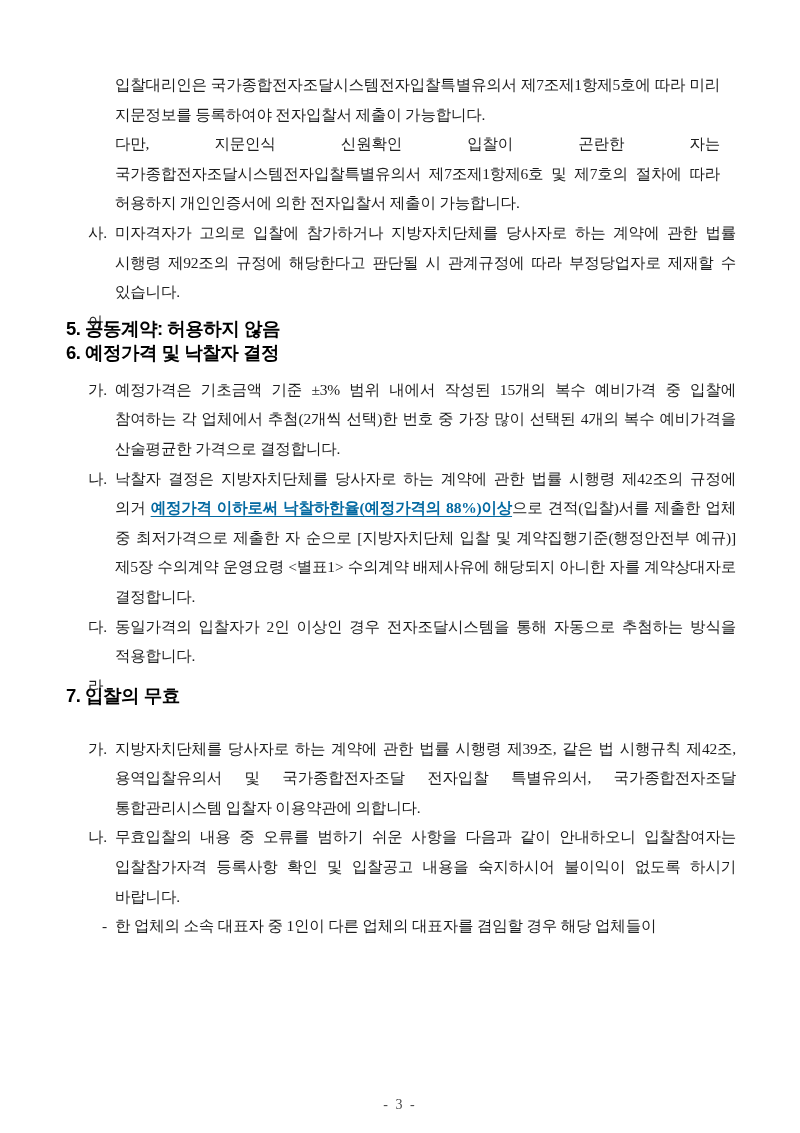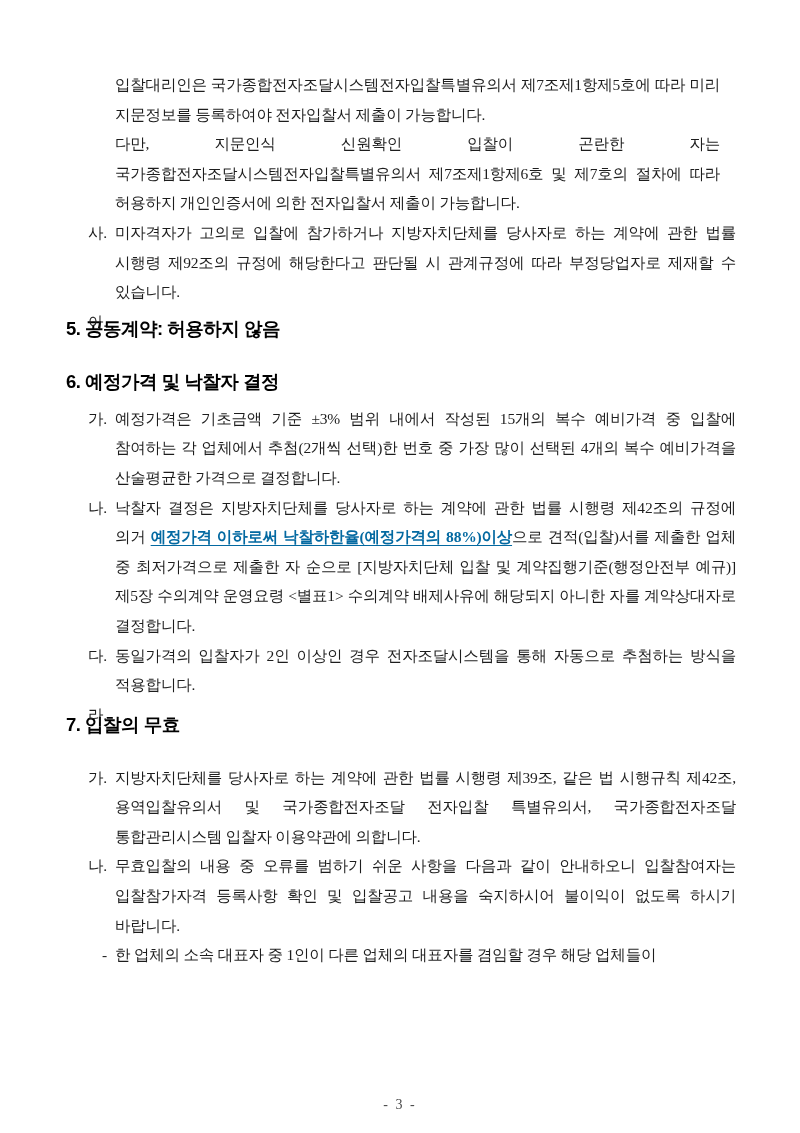--- a/index.html
+++ b/index.html
@@ -38,21 +38,21 @@
     font-family:"Liberation Sans","DejaVu Sans",sans-serif;
     font-weight:bold;
     font-size:18.5px;
     letter-spacing:-0.5px;
     color:#000000;
     margin:0;
     line-height:24px;
     text-align:left;
   }
   .h5-heading{ margin-top:10px; }
-  .h6-heading{ margin-top:29px; margin-bottom:10px; }
+  .h6-heading{ margin-bottom:10px; }
   .h7-heading{ margin-top:13px; margin-bottom:26px; }
   .highlight{
     color:#0369a1;
     font-weight:bold;
     text-decoration:underline;
     text-underline-offset:3px;
   }
   .footer{
     position:absolute;
     left:0; bottom:20px;

